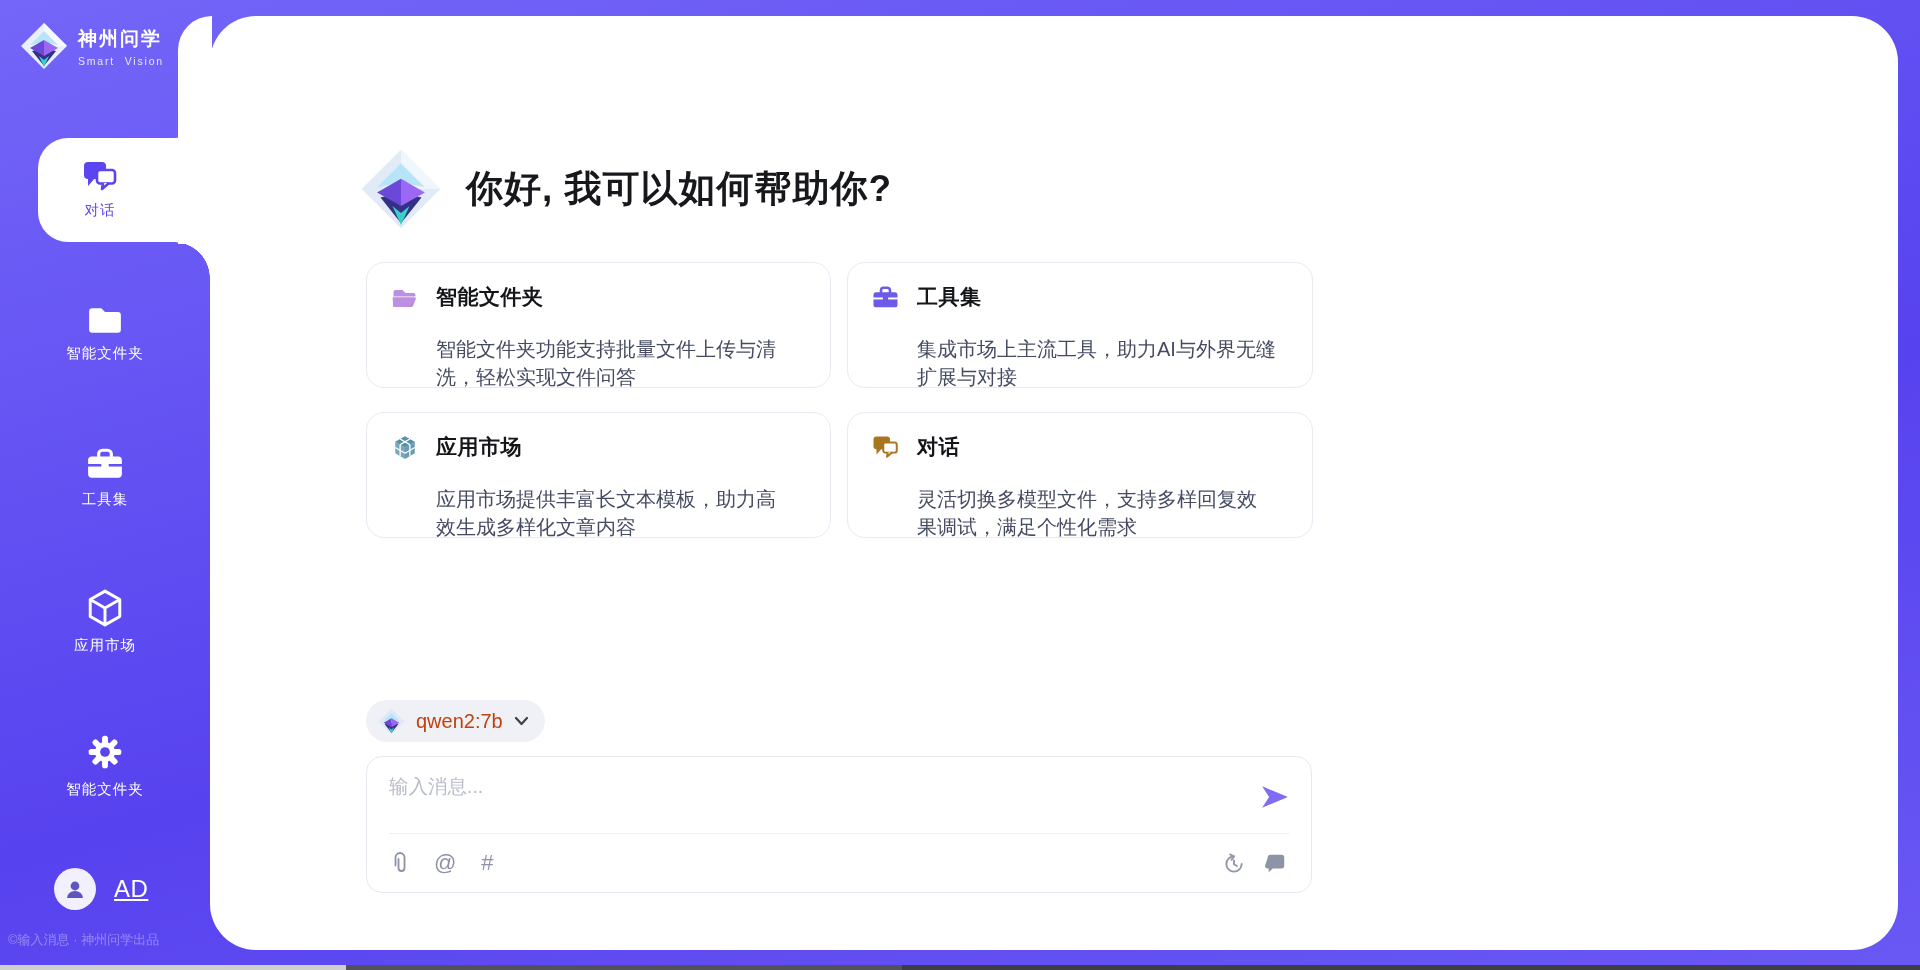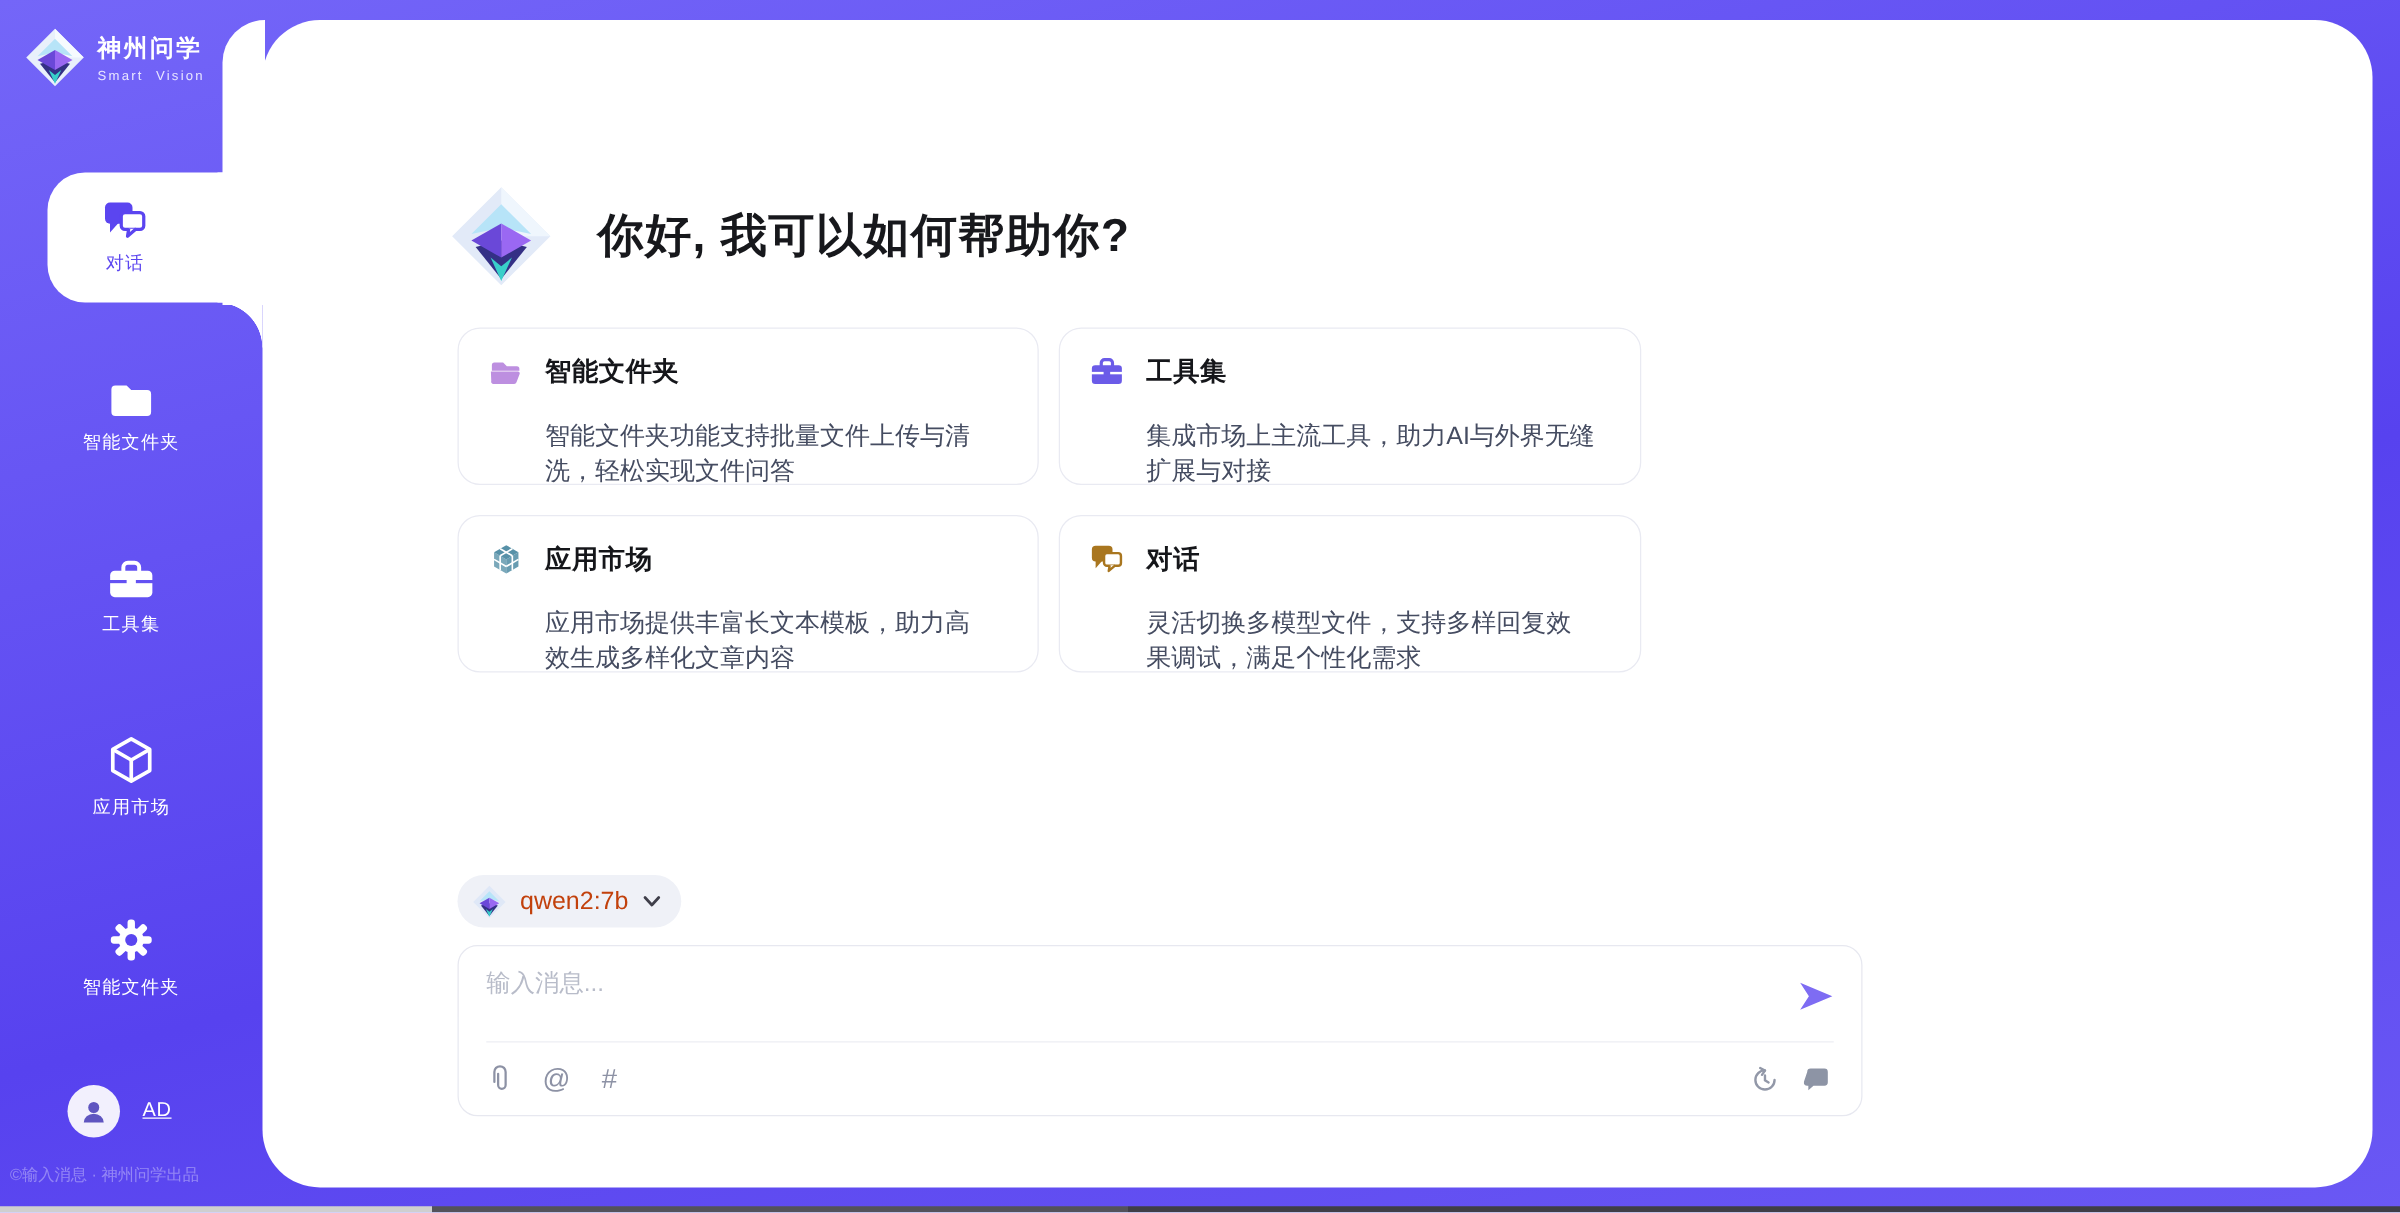--- a/index.html
+++ b/index.html
@@ -30,45 +30,45 @@
   .nav-item.active { background:#fff; margin-left:38px; width:172px; border-radius:30px 0 0 30px;
                      color:#5b45f0; padding-right:48px; }
   .nav-item.active::before { content:""; position:absolute; top:-36px; right:0; width:36px; height:36px;
         background:radial-gradient(circle 36px at 0 0, transparent 35.5px, #fff 36px); }
   .nav-item.active::after { content:""; position:absolute; bottom:-36px; right:0; width:36px; height:36px;
         background:radial-gradient(circle 36px at 0 100%, transparent 35.5px, #fff 36px); }
 
   .user-row { position:absolute; top:868px; left:54px; display:flex; align-items:center; gap:18px; }
   .avatar { width:42px; height:42px; border-radius:50%; background:#f2f0fd; display:flex;
             align-items:center; justify-content:center; cursor:pointer; }
-  .user-name { color:#fff; font-size:16px; letter-spacing:0.5px;text-decoration:underline; }
+  .user-name { color:#fff; font-size:24px; letter-spacing:0.5px;text-decoration:underline; }
   .side-footer { position:absolute; bottom:21px; left:8px; color:rgba(255,255,255,0.35); font-size:13px; }
 
   
   .content { position:absolute; left:366px; top:0; width:947px; height:100%; }
 
-  .greeting { position:absolute; top:148px; left:-6px; display:flex; align-items:center; gap:36px; }
+  .greeting { position:absolute; top:148px; left:-6px; display:flex; align-items:center; gap:24px; }
   .greeting-gem { width:82px; height:82px; }
   .greeting-text { font-size:37px; font-weight:700; color:#17181c; letter-spacing:1px; }
 
   .cards { position:absolute; top:262px; left:0; width:947px;
            display:grid; grid-template-columns:465px 466px; grid-auto-rows:126px; column-gap:16px; row-gap:24px; }
   .card { background:#fff; border:1.5px solid #e9eaf2; border-radius:18px; padding:20px 22px 0 24px; cursor:pointer; }
   .card-head { display:flex; align-items:center; gap:18px; }
   .card-icon { width:27px; height:27px; display:flex; align-items:center; justify-content:center; }
   .card-icon svg { display:block; }
   .card-title { font-size:21px; font-weight:700; color:#15161a; letter-spacing:0.5px; }
   .card-desc { margin-top:24px; padding-left:45px; padding-right:14px; font-size:20px; line-height:28px; color:#454c61; }
 
   .model-chip { position:absolute; top:700px; left:0; height:42px; display:inline-flex; align-items:center;
                 gap:11px; background:#eff1f7; border-radius:21px; padding:0 16px 0 12px; cursor:pointer; }
   .chip-gem { width:27px; height:27px; }
   .chip-label { font-size:20px; color:#c2410c; }
 
-  .composer { position:absolute; top:756px; left:0; width:1124px; height:137px; background:#fff;
+  .composer { position:absolute; top:756px; left:0; width:946px; height:137px; background:#fff;
               border:1.5px solid #e7e8f0; border-radius:16px; }
   .composer textarea { position:absolute; top:16px; left:22px; right:64px; height:52px; width:calc(100% - 90px);
               border:none; outline:none; resize:none; background:transparent;
               font-family:inherit; font-size:19.5px; color:#333; }
   .composer textarea::placeholder { color:#b8bcc9; }
   .send-btn { position:absolute; top:26px; right:20px; width:32px; height:28px; cursor:pointer;
               display:flex; align-items:center; justify-content:center; background:none; border:none; }
   .composer-divider { position:absolute; left:22px; right:22px; bottom:58px; height:1px; background:#edeef4; }
   .composer-toolbar { position:absolute; left:0; right:0; bottom:0; height:58px; display:flex; align-items:center;
               padding:0 24px; color:#8d92a5; }

